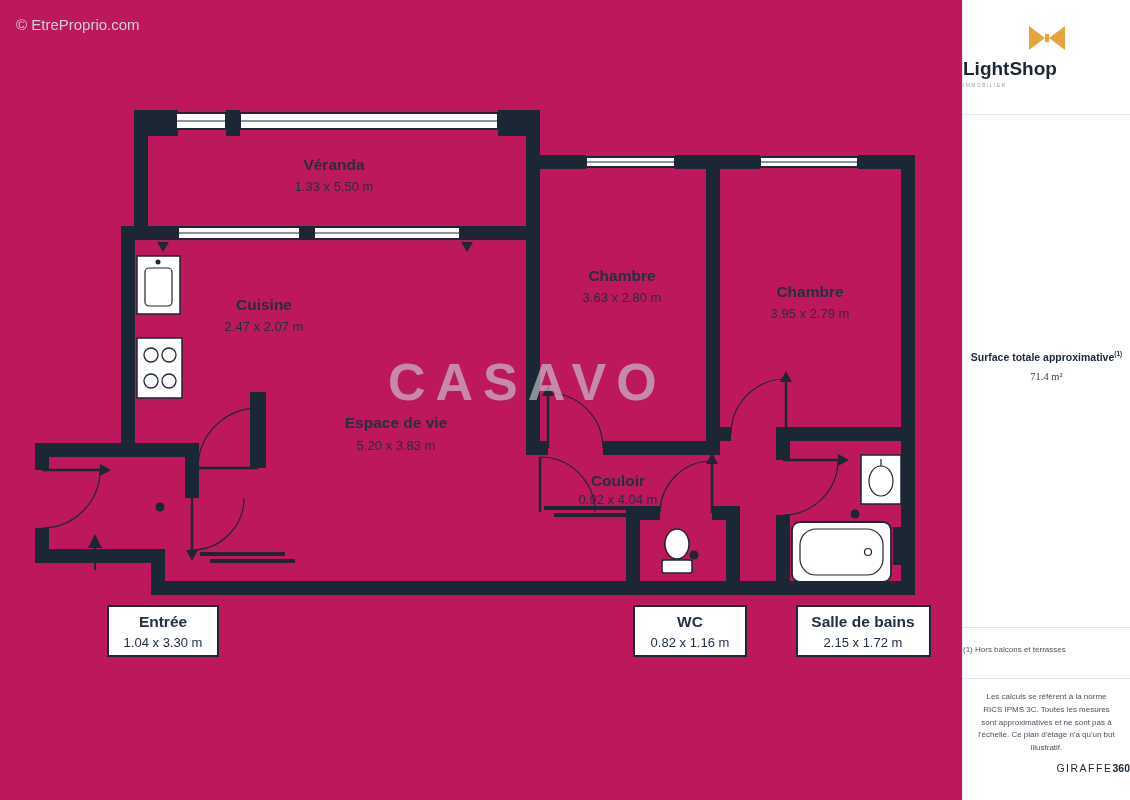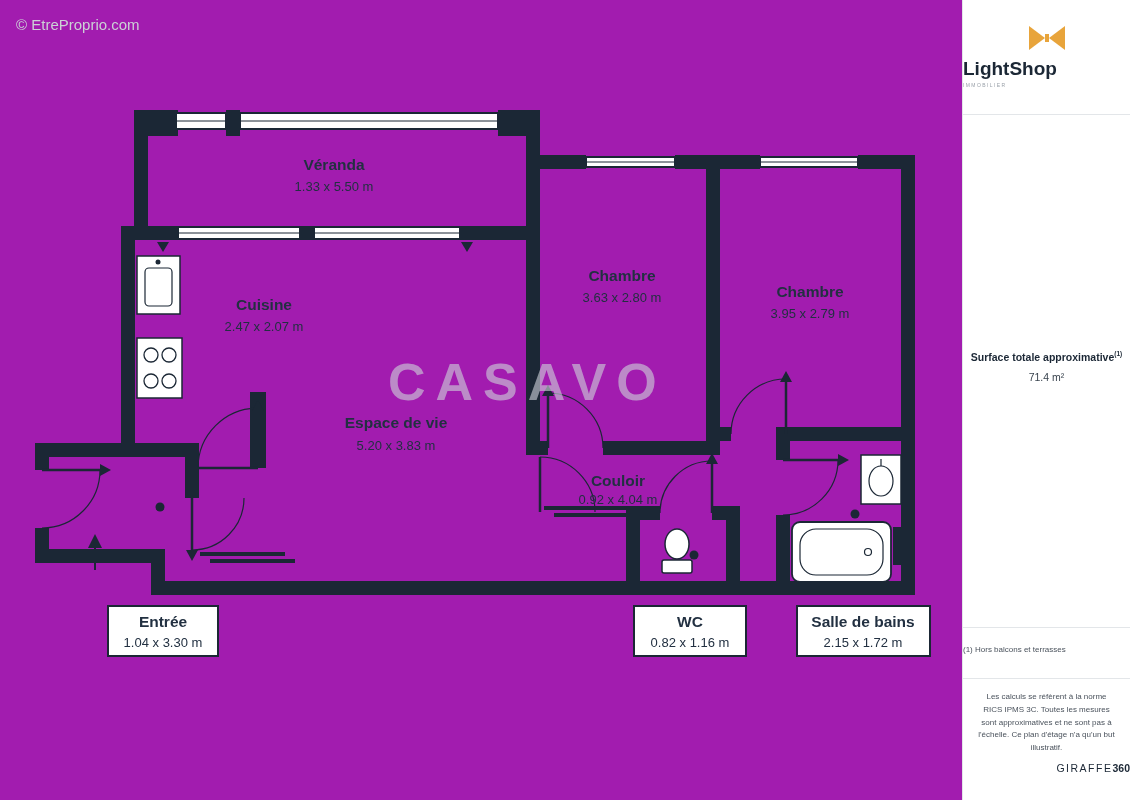--- a/index.html
+++ b/index.html
@@ -1,18 +1,18 @@
 <!DOCTYPE html>
 <html><head>
 <meta charset="utf-8">
 <style>
   * { margin:0; padding:0; box-sizing:border-box; }
   html,body { width:1130px; height:800px; background:#ffffff;
     font-family:"Liberation Sans","DejaVu Sans",sans-serif; overflow:hidden; }
-  .stage { position:absolute; inset:0; width:1130px; height:800px; background:#a21caf; }
+  .stage { position:absolute; inset:0; width:1130px; height:800px; background:#be185d; }
 
   
   .wm-tl { position:absolute; top:16px; left:16px; font-size:15px; color:#ccd1d6; }
   .wm-center { position:absolute; top:352px; left:388px; font-size:52px; font-weight:bold;
     letter-spacing:10px; color:rgba(203,209,216,0.62); z-index:5; pointer-events:none; }
 
   
   svg.plan { position:absolute; left:0; top:0; z-index:1; }
   svg.plan text { font-family:"Liberation Sans","DejaVu Sans",sans-serif; }
   .room-name { font-size:15.5px; font-weight:600; fill:#223041; }
@@ -25,21 +25,21 @@
   .d1 { top:114px; } .d2 { top:627px; } .d3 { top:678px; }
 
   .logo { position:absolute; top:24px; left:0; right:0; text-align:left; }
   .logo-icon { display:block; margin:0 auto 6px auto; }
   .logo-text { font-size:19px; font-weight:700; color:#1b2735; }
   .logo-tagline { font-size:5px; letter-spacing:1.4px; color:#9aa1a9; text-transform:uppercase; margin-top:2px; }
 
   .surface { position:absolute; top:350px; left:0; right:0; text-align:center; }
   .surface-label { font-size:10.5px; font-weight:700; color:#1b2735; white-space:nowrap; }
   .surface-label sup { font-size:6.5px; }
-  .surface-value { font-size:10.5px; color:#39434e; margin-top:8px; }
+  .surface-value { font-size:10.5px; color:#39434e; margin-top:8px;font-family:Liberation Serif, serif; }
 
   .footnote { position:absolute; top:645px; left:0; right:0; text-align:left;
     font-size:8px; color:#4a525c; }
   .legal { position:absolute; top:691px; left:14px; right:14px; text-align:center;
     font-size:8px; line-height:1.6; color:#4a525c; }
   .brand { position:absolute; top:762px; left:0; right:0; text-align:right;
     font-size:10.5px; color:#1b2735; }
   .brand-a { letter-spacing:1.5px; font-weight:400; }
   .brand-b { font-weight:700; }
 </style>

